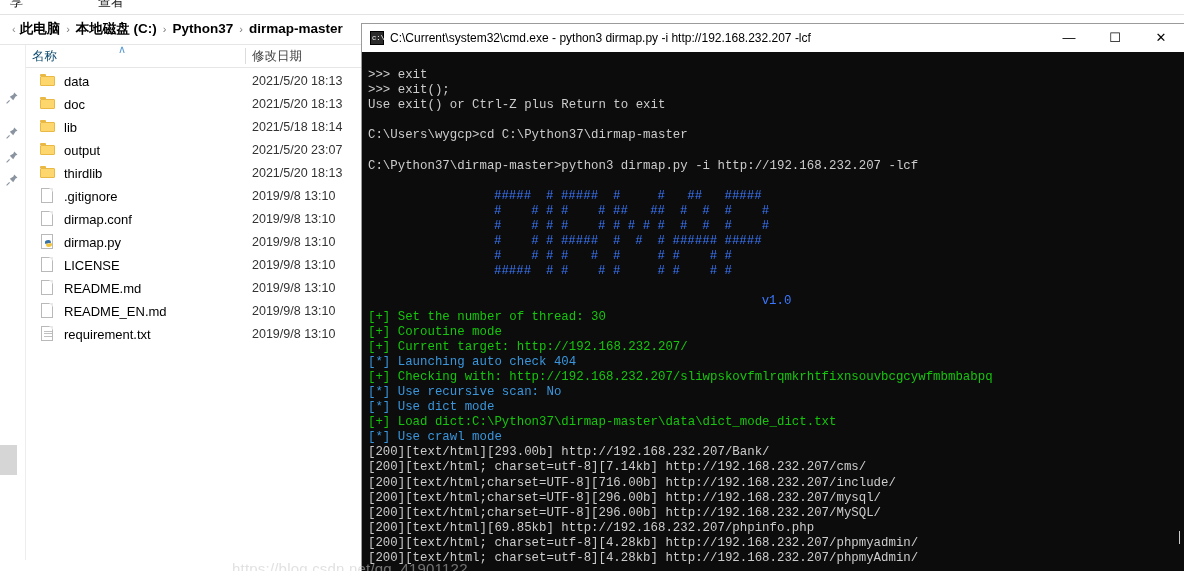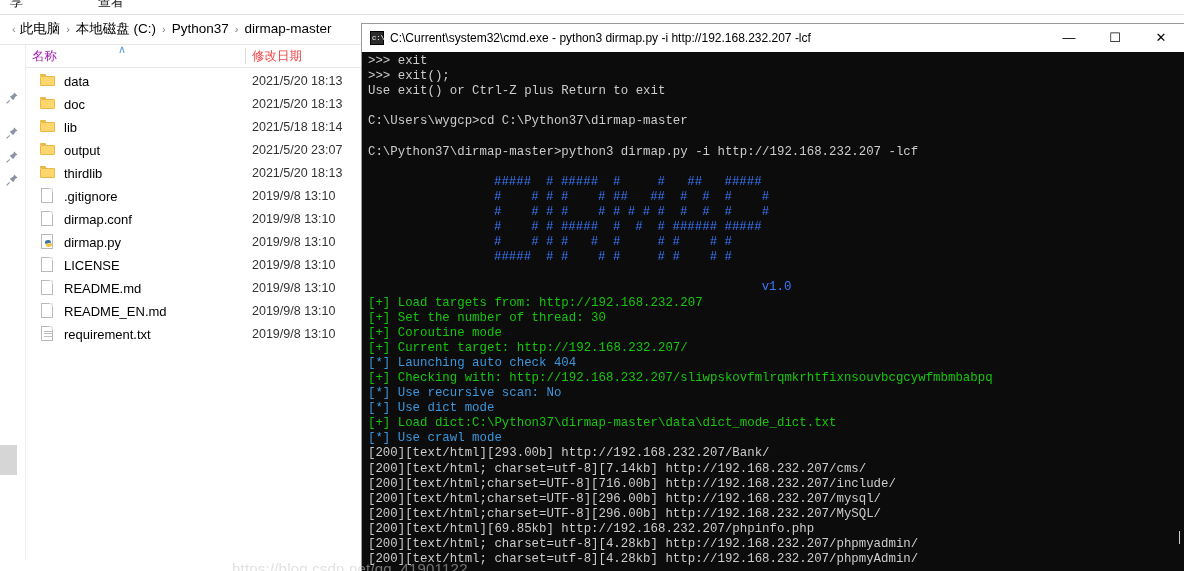--- a/index.html
+++ b/index.html
@@ -21,30 +21,30 @@
     position:absolute;top:-7px;font-size:13px;color:#1a1a1a;white-space:nowrap;
   }
 
   #explorer-topline{position:absolute;left:0;top:14px;width:1184px;height:1px;background:#e3e3e3;}
 
   #breadcrumb-bar{position:absolute;left:0;top:15px;width:1184px;height:28px;}
   #breadcrumb{
     position:absolute;left:12px;top:0;height:28px;line-height:28px;
     font-size:13.5px;color:#000;white-space:nowrap;
   }
-  #breadcrumb .crumb{color:#000;}
+  #breadcrumb .crumb{color:#000;font-weight:bold;}
   #breadcrumb .sep{color:#7a7a7a;font-size:11px;padding:0 6px;}
   #bc-back-arrow{color:#8a8a8a;font-size:11px;padding-right:4px;}
 
   #breadcrumb-underline{position:absolute;left:0;top:44px;width:1184px;height:1px;background:#e6e6e6;}
 
   
   #col-header{position:absolute;left:0;top:45px;width:1184px;height:22px;}
-  #col-name{position:absolute;left:32px;top:0;height:22px;line-height:22px;font-size:12.5px;color:#a21caf;}
-  #col-date{position:absolute;left:252px;top:0;height:22px;line-height:22px;font-size:12.5px;color:#ef4444;}
+  #col-name{position:absolute;left:32px;top:0;height:22px;line-height:22px;font-size:12.5px;color:#0c4a6e;}
+  #col-date{position:absolute;left:252px;top:0;height:22px;line-height:22px;font-size:12.5px;color:#404040;}
   #col-sort-caret{position:absolute;left:118px;top:-2px;font-size:11px;color:#5b9bd5;}
   #col-divider{position:absolute;left:245px;top:3px;width:1px;height:16px;background:#dcdcdc;}
   #col-header-line{position:absolute;left:26px;top:67px;width:1158px;height:1px;background:#e6e6e6;}
 
   
   #nav-rail{position:absolute;left:0;top:45px;width:26px;height:500px;background:#ffffff;}
   #nav-rail-divider{position:absolute;left:25px;top:45px;width:1px;height:515px;background:#ededed;}
   .pin-icon{position:absolute;left:5px;width:14px;height:14px;}
   #rail-scroll-thumb{
     position:absolute;left:0;top:400px;width:17px;height:30px;background:#d6d6d6;
@@ -99,21 +99,21 @@
     font-family:"Liberation Sans",sans-serif;
   }
 
   #term-body{
     position:absolute;left:2px;top:28px;width:818px;height:517px;
     background:#0c0c0c;
     font-family:"Liberation Mono","DejaVu Sans Mono",monospace;
     font-size:12.4px;
     line-height:15.1px;
     overflow:hidden;
-    padding:2px 0 0 4px;
+    padding:16px 0 0 4px;
     box-sizing:border-box;
   }
   .tline{white-space:pre;color:#cccccc;height:15.1px;}
   .tline.blank{color:transparent;}
   .c-white{color:#cccccc;}
   .c-green{color:#16c60c;}
   .c-cyan{color:#3a96dd;}
 
   #banner{
     color:#3b78ff;white-space:pre;
@@ -293,21 +293,20 @@
       </div>
     <div id="banner">#####  # #####  #     #   ##   #####
 #    # # #    # ##   ##  #  #  #    #
 #    # # #    # # # # #  #  #  #    #
 #    # # #####  #  #  # ###### #####
 #    # # #   #  #     # #    # #
 #####  # #    # #     # #    # #
 
                                     v1.0</div>
     <div id="term-log-lines">
-        <div class="tline"><span class="c-green">[+]</span><span class="c-green"> Load targets from: http://192.168.232.207</span></div>
         <div class="tline"><span class="c-green">[+]</span><span class="c-green"> Set the number of thread: 30</span></div>
         <div class="tline"><span class="c-green">[+]</span><span class="c-green"> Coroutine mode</span></div>
         <div class="tline"><span class="c-green">[+]</span><span class="c-green"> Current target: http://192.168.232.207/</span></div>
         <div class="tline"><span class="c-cyan">[*]</span><span class="c-cyan"> Launching auto check 404</span></div>
         <div class="tline"><span class="c-green">[+]</span><span class="c-green"> Checking with: http://192.168.232.207/sliwpskovfmlrqmkrhtfixnsouvbcgcywfmbmbabpq</span></div>
         <div class="tline"><span class="c-cyan">[*]</span><span class="c-cyan"> Use recursive scan: No</span></div>
         <div class="tline"><span class="c-cyan">[*]</span><span class="c-cyan"> Use dict mode</span></div>
         <div class="tline"><span class="c-green">[+]</span><span class="c-green"> Load dict:C:\Python37\dirmap-master\data\dict_mode_dict.txt</span></div>
         <div class="tline"><span class="c-cyan">[*]</span><span class="c-cyan"> Use crawl mode</span></div>
       </div>

